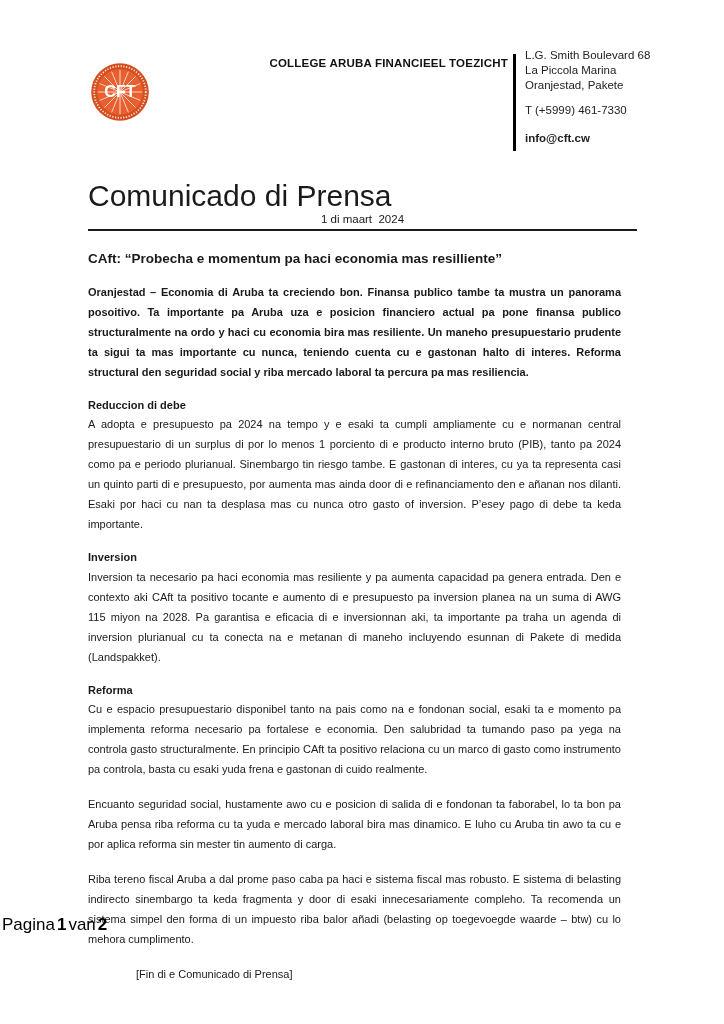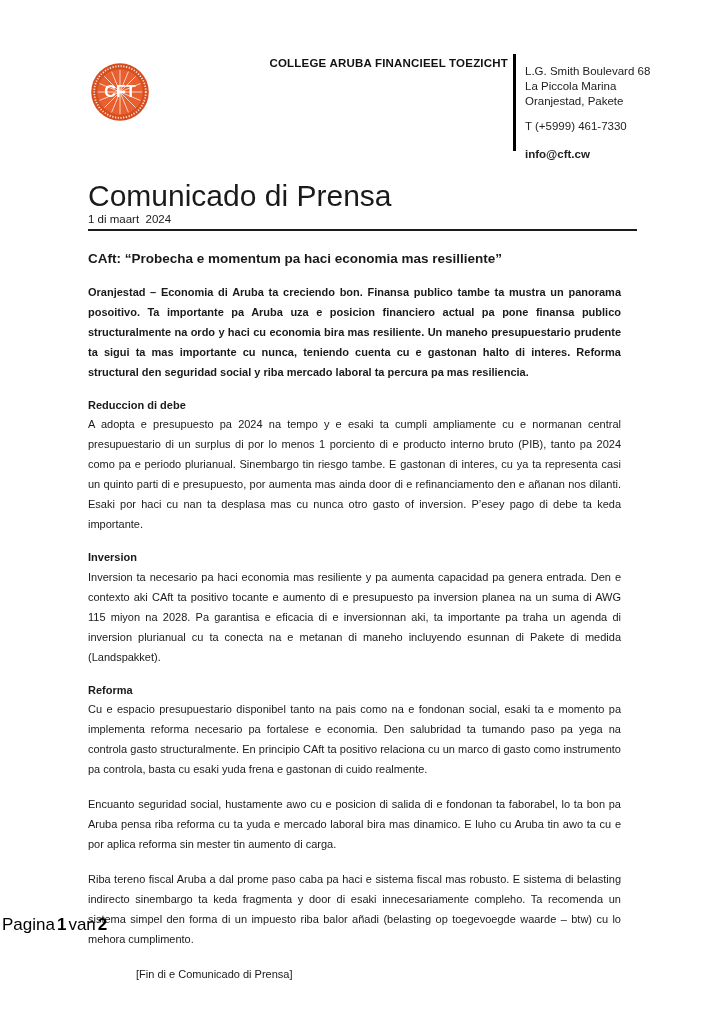--- a/index.html
+++ b/index.html
@@ -13,31 +13,31 @@
   }
   
   .logo{position:absolute;left:90px;top:62px;width:60px;height:60px;}
   .org-name{
     position:absolute;top:57px;right:216px;
     font-size:11.5px;font-weight:bold;letter-spacing:.2px;
     white-space:nowrap;color:#111;
   }
   .vbar{position:absolute;left:513px;top:54px;width:3px;height:97px;background:#000;}
   .contact{
-    position:absolute;left:525px;top:64px;
+    position:absolute;left:525px;top:48px;
     font-size:11.5px;line-height:15px;color:#222;
   }
   .contact .phone{margin-top:10px;}
   .contact .email{margin-top:13px;font-weight:bold;}
   
   .doc{position:absolute;left:88px;top:183px;width:549px;}
   .doc-title{
     margin:0;font-size:30px;font-weight:normal;line-height:26px;color:#1a1a1a;
   }
-  .doc-date{margin-top:3px;font-size:11.5px;line-height:14px;white-space:pre-wrap;}
+  .doc-date{margin-top:3px;font-size:11.5px;line-height:14px;white-space:pre-wrap;text-align:center;}
   .rule{margin:3px 0 0 0;border:none;border-top:2px solid #1c1c1c;}
   .headline{
     margin:19px 0 0 0;font-size:13.5px;font-weight:bold;line-height:17px;
   }
   .para{
     margin:15px 16px 0 0;
     font-size:11px;line-height:20px;
     text-align:justify;
   }
   .lead{font-weight:bold;}

